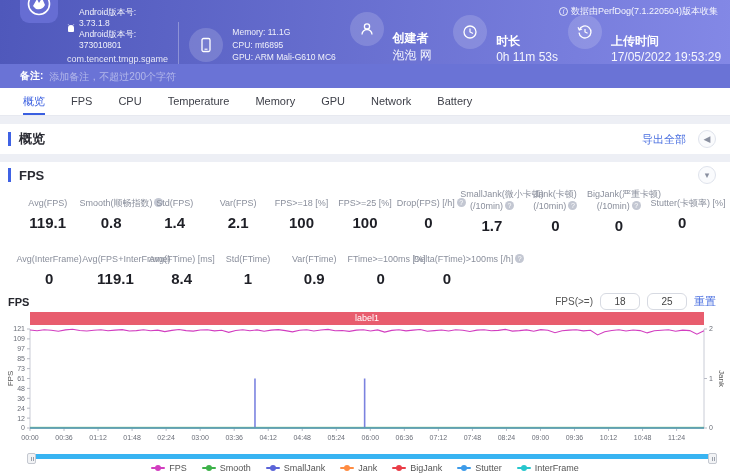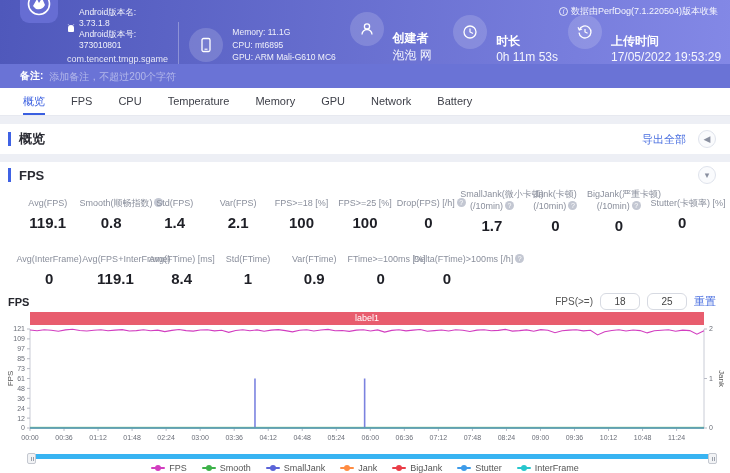--- a/index.html
+++ b/index.html
@@ -96,21 +96,21 @@
       <div class="app-name">王者荣耀</div>
       <div class="app-meta">
         <span>
           <svg width="8" height="9" viewBox="0 0 8 9">
               <path d="M1 4 A3 3 0 0 1 7 4 L7 7 A1 1 0 0 1 6 8 L2 8 A1 1 0 0 1 1 7 Z" fill="#fff"></path>
               <line x1="2" y1="1.4" x2="1.2" y2="0.3" stroke="#fff" stroke-width="0.7"></line>
               <line x1="6" y1="1.4" x2="6.8" y2="0.3" stroke="#fff" stroke-width="0.7"></line>
             </svg>
         </span>
         <div class="lines">
-          <div>Android版本名: 3.73.1.8</div>
+          <div>Android版本号: 3.73.1.8</div>
           <div>Android版本号: 373010801</div>
         </div>
       </div>
       <div class="pkg">com.tencent.tmgp.sgame</div>
     </div>
   </div>
 
   <div class="vdivider"></div>
 
   <div class="dev-block">

